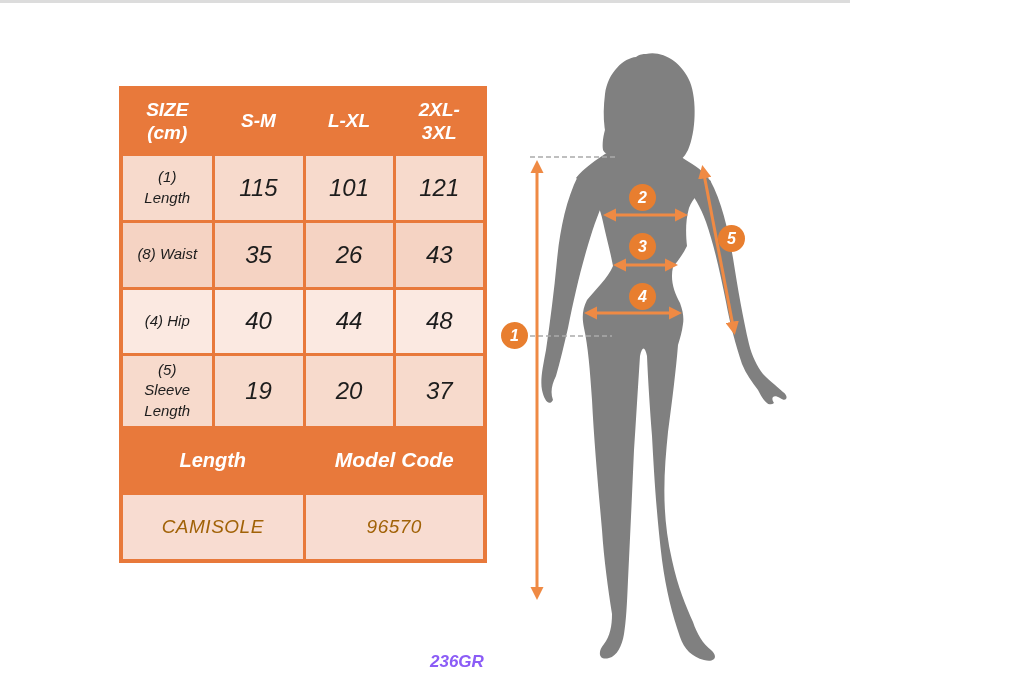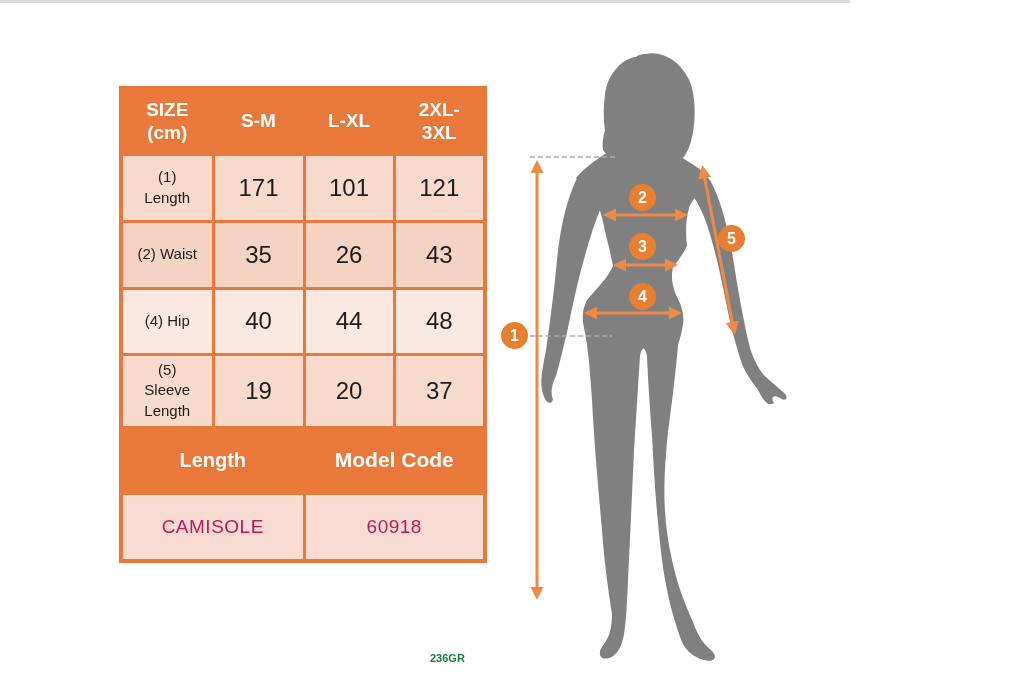--- a/index.html
+++ b/index.html
@@ -1,49 +1,49 @@
 <!DOCTYPE html>
 <html><head>
 <meta charset="utf-8">
 <style>
   html,body{margin:0;padding:0;background:#ffffff;}
   #stage{
     position:relative;width:850px;height:696px;background:#ffffff;
-    font-family:"Liberation Sans", sans-serif;overflow:hidden;
+    font-family:"Liberation Sans", sans-serif;overflow:hidden;font-style:italic;
   }
   .topbar{position:absolute;left:0;top:0;width:1024px;height:3px;background:#DCDCDC;}
 
   
   table.size-table{
     position:absolute;left:119px;top:86px;width:364px;
     border-collapse:collapse;table-layout:fixed;
     border:4px solid #E8793B;
   }
   .size-table td,.size-table th{
     border:3px solid #E8793B;text-align:center;vertical-align:middle;
     padding:0;overflow:hidden;
   }
   .hdr{background:#E8793B;color:#ffffff;font-weight:bold;font-size:19px;line-height:1.25;white-space:pre-line;}
   .lbl{font-size:15px;color:#1d1d1d;line-height:1.35;white-space:pre-line;}
   .val{font-size:24px;color:#1d1d1d;}
-  .ftv{font-size:19px;color:#be185d;letter-spacing:0.5px;}
+  .ftv{font-size:19px;color:#a16207;letter-spacing:0.5px;}
   .pa{background:#F7DACC;}
   .pb{background:#FBE9E1;}
   .pw{background:#F5D3C3;}
   .pf{background:#F8DCD1;}
 
   
   #figure-svg{position:absolute;left:500px;top:40px;width:300px;height:640px;}
   .badge{
     position:absolute;width:27px;height:27px;border-radius:50%;
     background:#E87E2F;color:#ffffff;font-size:16px;font-weight:bold;
     line-height:27px;text-align:center;
   }
   .weight{
-    position:absolute;left:430px;top:652px;font-size:11px;font-weight:600;color:#15803d;
+    position:absolute;left:430px;top:652px;font-size:17px;font-weight:600;color:#8b5cf6;
   }
 </style>
 </head>
 <body>
 
 <div id="stage">
   <div class="topbar"></div>
 
   <table class="size-table">
     <colgroup>
@@ -57,26 +57,26 @@
       <th class="hdr">SIZE
 (cm)</th>
       <th class="hdr">S-M</th>
       <th class="hdr">L-XL</th>
       <th class="hdr">2XL-
 3XL</th>
     </tr>
     <tr style="height:67px">
       <td class="lbl pa">(1)
 Length</td>
-      <td class="val pa">171</td>
+      <td class="val pa">115</td>
       <td class="val pa">101</td>
       <td class="val pa">121</td>
     </tr>
     <tr style="height:67px">
-      <td class="lbl pw">(2) Waist</td>
+      <td class="lbl pw">(8) Waist</td>
       <td class="val pw">35</td>
       <td class="val pw">26</td>
       <td class="val pw">43</td>
     </tr>
     <tr style="height:66px">
       <td class="lbl pb">(4) Hip</td>
       <td class="val pb">40</td>
       <td class="val pb">44</td>
       <td class="val pb">48</td>
     </tr>
@@ -87,21 +87,21 @@
       <td class="val pa">19</td>
       <td class="val pa">20</td>
       <td class="val pa">37</td>
     </tr>
     <tr style="height:66px">
       <td class="hdr" colspan="2" style="font-size:20px">Length</td>
       <td class="hdr" colspan="2" style="font-size:21px">Model Code</td>
     </tr>
     <tr style="height:68px">
       <td class="ftv pf" colspan="2">CAMISOLE</td>
-      <td class="ftv pf" colspan="2">60918</td>
+      <td class="ftv pf" colspan="2">96570</td>
     </tr>
   </tbody>
     </table>
 
   <svg id="figure-svg" viewBox="0 0 300 640">
     <defs>
       <marker id="ah" viewBox="0 0 10 10" refX="7" refY="5" markerWidth="4.5" markerHeight="4.5" orient="auto-start-reverse">
         <path d="M0,0 L10,5 L0,10 z" fill="#EF8A44"></path>
       </marker>
     </defs>

